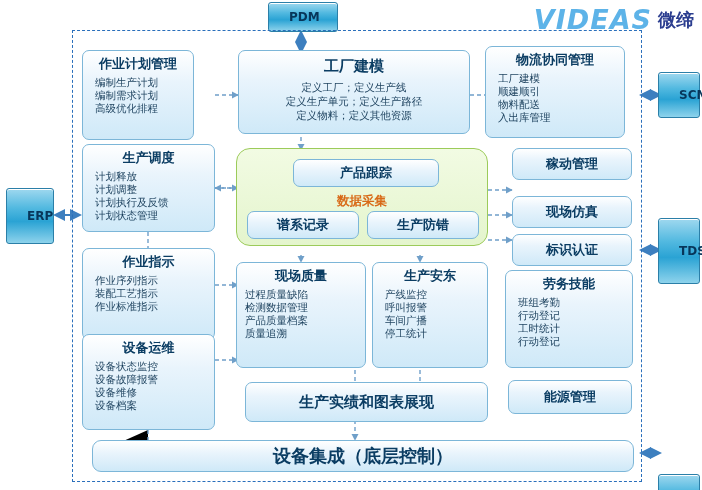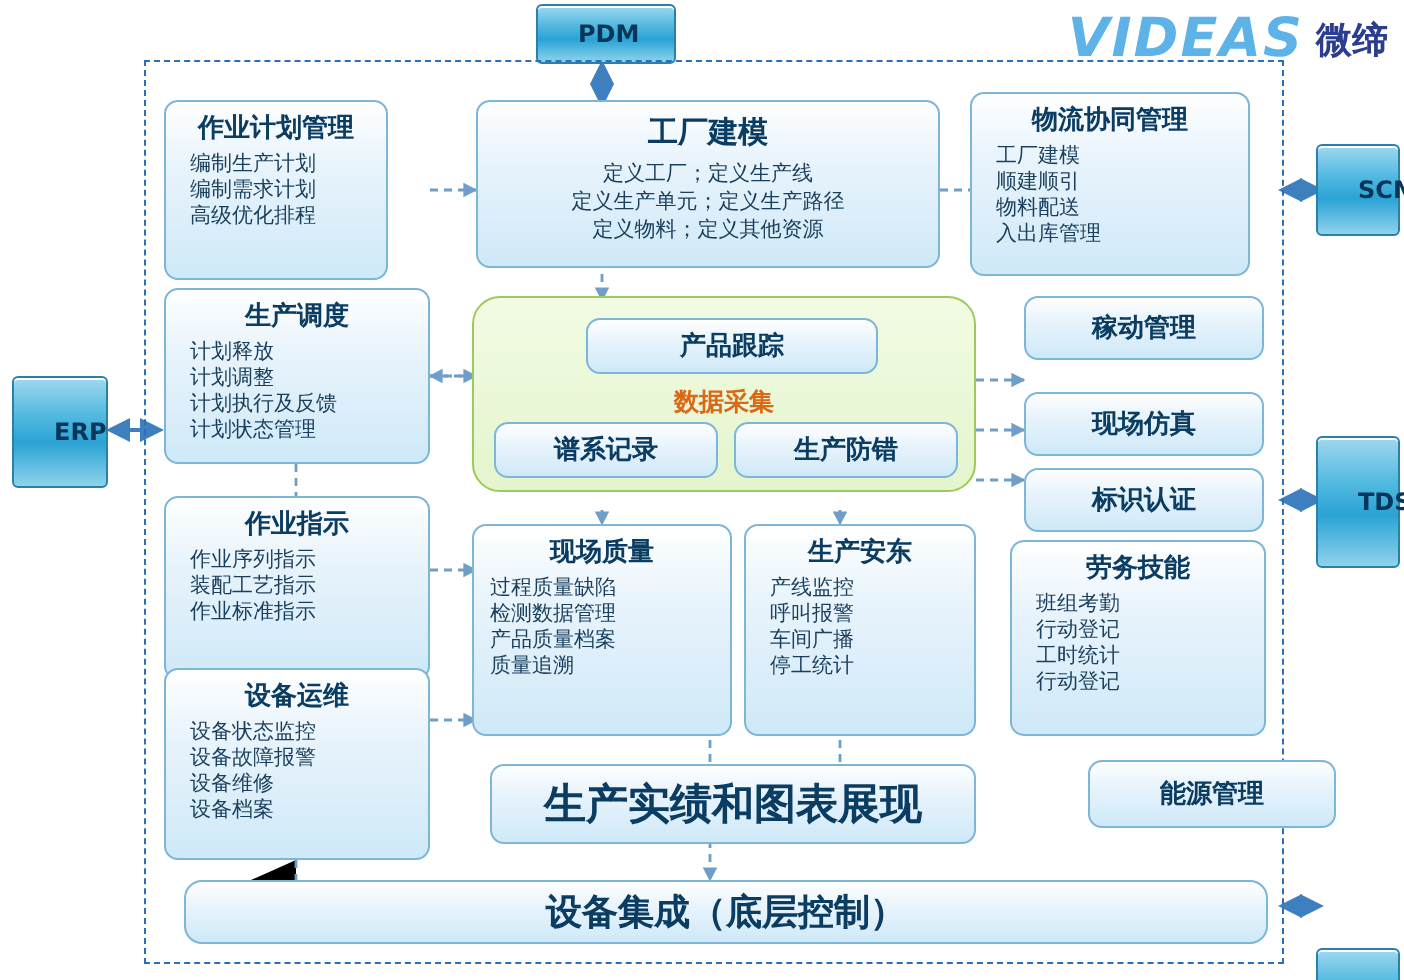--- a/index.html
+++ b/index.html
@@ -259,25 +259,25 @@
   <div class="panel abs" style="left:505px;top:270px;width:128px;height:98px;">
     <div class="panel-title">劳务技能</div>
     <div class="panel-lines" style="padding-left:12px;">
       <div>班组考勤</div>
       <div>行动登记</div>
       <div>工时统计</div>
       <div>行动登记</div>
     </div>
   </div>
 
-  <div class="panel abs" style="left:245px;top:382px;width:243px;height:40px;display:flex;align-items:center;justify-content:center;font-size:21px;font-weight:bold;color:#0b3d63;">
+  <div class="panel abs" style="left:245px;top:382px;width:243px;height:40px;display:flex;align-items:center;justify-content:center;font-size:15px;font-weight:bold;color:#0b3d63;">
     <span>生产实绩和图表展现</span>
   </div>
 
-  <div class="panel panel-single abs" style="left:508px;top:380px;width:124px;height:34px;margin-left:36px;">
+  <div class="panel panel-single abs" style="left:508px;top:380px;width:124px;height:34px;">
     <span>能源管理</span>
   </div>
 
   <div class="bottom-bar abs" style="left:92px;top:440px;width:542px;height:32px;">
     <span>设备集成（底层控制）</span>
   </div>
 
 </div>
 
 </body></html>

